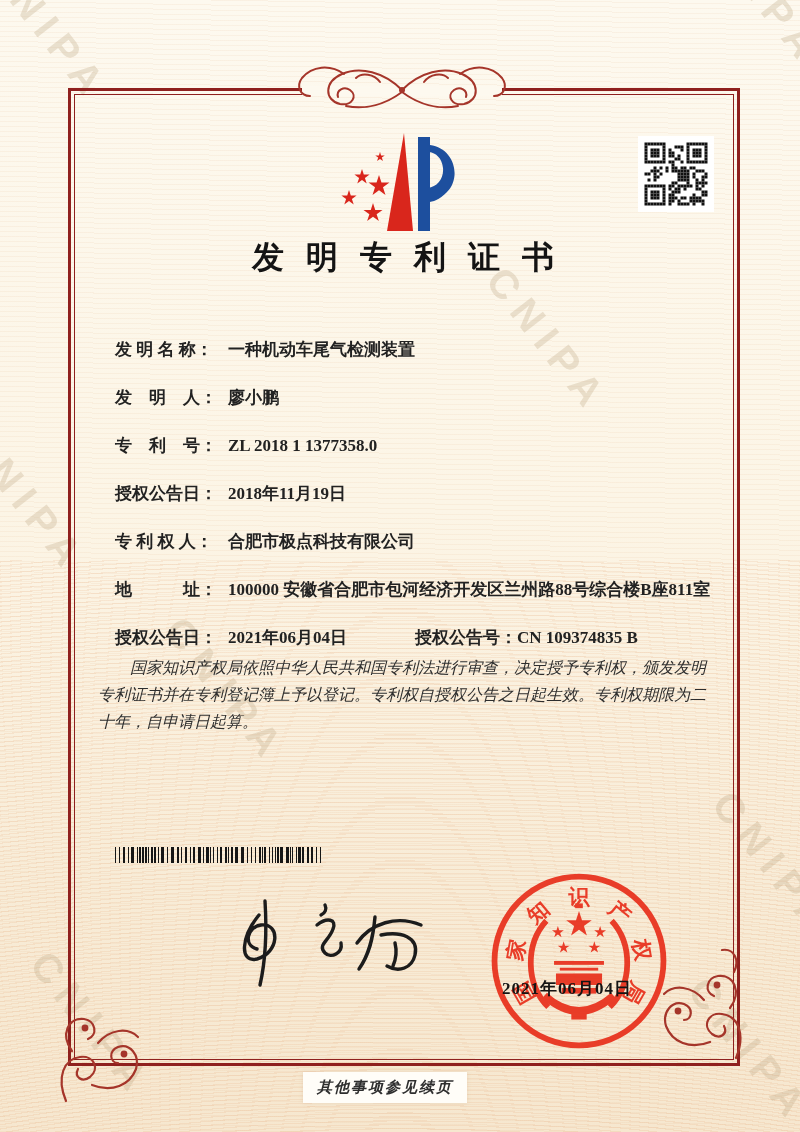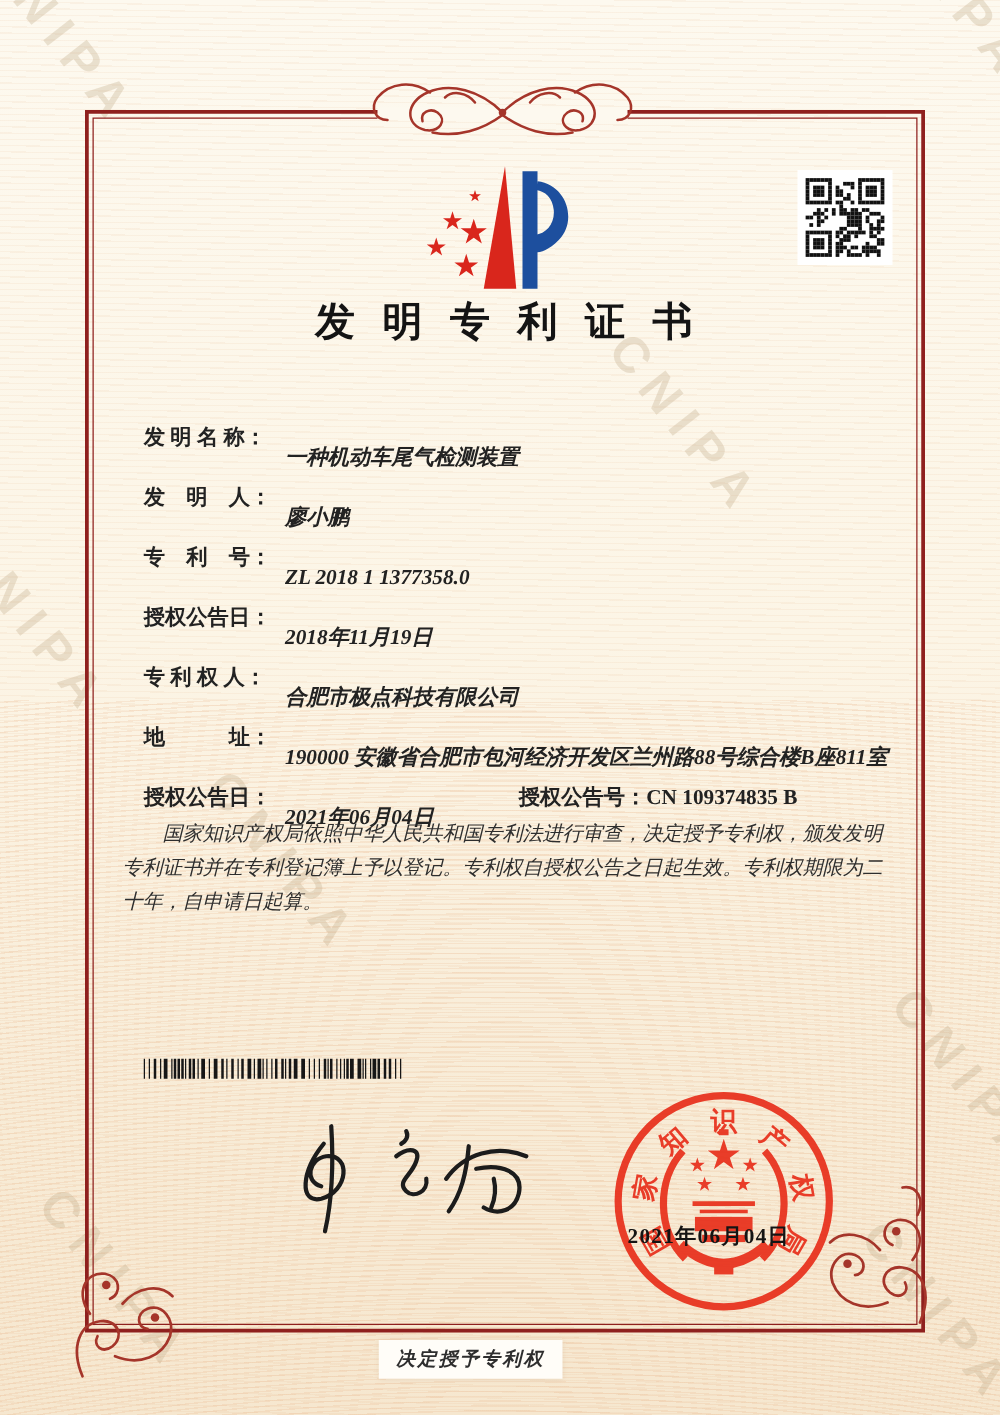--- a/index.html
+++ b/index.html
@@ -22,21 +22,21 @@
          border:3px solid #8f201e;}
   .frame-inner{position:absolute;left:3px;top:3px;right:3px;bottom:3px;border:1px solid #8f201e;}
   .cert-no{position:absolute;left:102px;top:140px;font-size:17px;font-weight:600;
            letter-spacing:4px;color:#222;}
   .logo{position:absolute;left:338px;top:131px;}
   .qr{position:absolute;left:638px;top:136px;width:76px;height:76px;background:#fff;}
   .title{position:absolute;left:68px;top:236px;width:670px;text-align:center;
          font-size:32px;font-weight:700;letter-spacing:22px;text-indent:22px;color:#141414;}
   .row{position:absolute;left:115px;font-size:17px;font-weight:600;color:#222;}
   .row .lab{position:absolute;left:0;top:0;white-space:nowrap;}
-  .row .val{position:absolute;left:113px;top:16px;width:492px;line-height:24px;font-style:italic;}
+  .row .val{position:absolute;left:113px;top:0;width:492px;line-height:24px;}
   .r0{top:338px}.r1{top:386px}.r2{top:434px}.r3{top:482px}.r4{top:530px}.r5{top:578px}.r6{top:626px}
   .grant2{position:absolute;left:300px;top:0;white-space:nowrap;}
   .paras{position:absolute;left:98px;top:654px;width:618px;font-size:16px;line-height:27px;
          color:#2e2e2e;font-style:italic;font-weight:500;}
   .paras p{margin:0;text-indent:2em;}
   .barcode{position:absolute;left:115px;top:847px;width:206px;height:16px;display:flex;}
   .barcode div{height:16px;}
   .signer{position:absolute;left:117px;top:913px;font-family:"Liberation Sans","DejaVu Sans",sans-serif;
           font-size:17px;font-weight:600;color:#2a2a2a;letter-spacing:2px;line-height:33px;}
   .signature{position:absolute;left:225px;top:893px;}
@@ -368,21 +368,21 @@
   <div class="row r3">
     <span class="lab">授权公告日：</span>
     <span class="val">2018年11月19日</span>
   </div>
   <div class="row r4">
     <span class="lab">专 利 权 人：</span>
     <span class="val">合肥市极点科技有限公司</span>
   </div>
   <div class="row r5">
     <span class="lab">地　　　址：</span>
-    <span class="val">190000  安徽省合肥市包河经济开发区兰州路88号综合楼B座811室</span>
+    <span class="val">100000  安徽省合肥市包河经济开发区兰州路88号综合楼B座811室</span>
   </div>
   <div class="row r6">
     <span class="lab">授权公告日：</span>
     <span class="val">2021年06月04日</span>
     <span class="grant2">
       <span>授权公告号：</span><span>CN 109374835 B</span>
     </span>
   </div>
 
   <div class="paras">
@@ -536,15 +536,15 @@
       <rect x="74" y="100" width="52" height="4" stroke="none"></rect>
       <rect x="80" y="107" width="40" height="3" stroke="none"></rect>
       <rect x="76" y="113" width="48" height="12" stroke="none"></rect>
       <rect x="82" y="128" width="36" height="6" stroke="none"></rect>
       <path d="M64,136 Q100,168 136,136" fill="none" stroke-width="8"></path>
       <rect x="92" y="152" width="16" height="9" stroke="none"></rect>
     </g>
   </svg>
   <div class="seal-date">2021年06月04日</div>
 
-  <div class="footnote">决定授予专利权</div>
+  <div class="footnote">其他事项参见续页</div>
 
 </div>
 
 </body></html>

